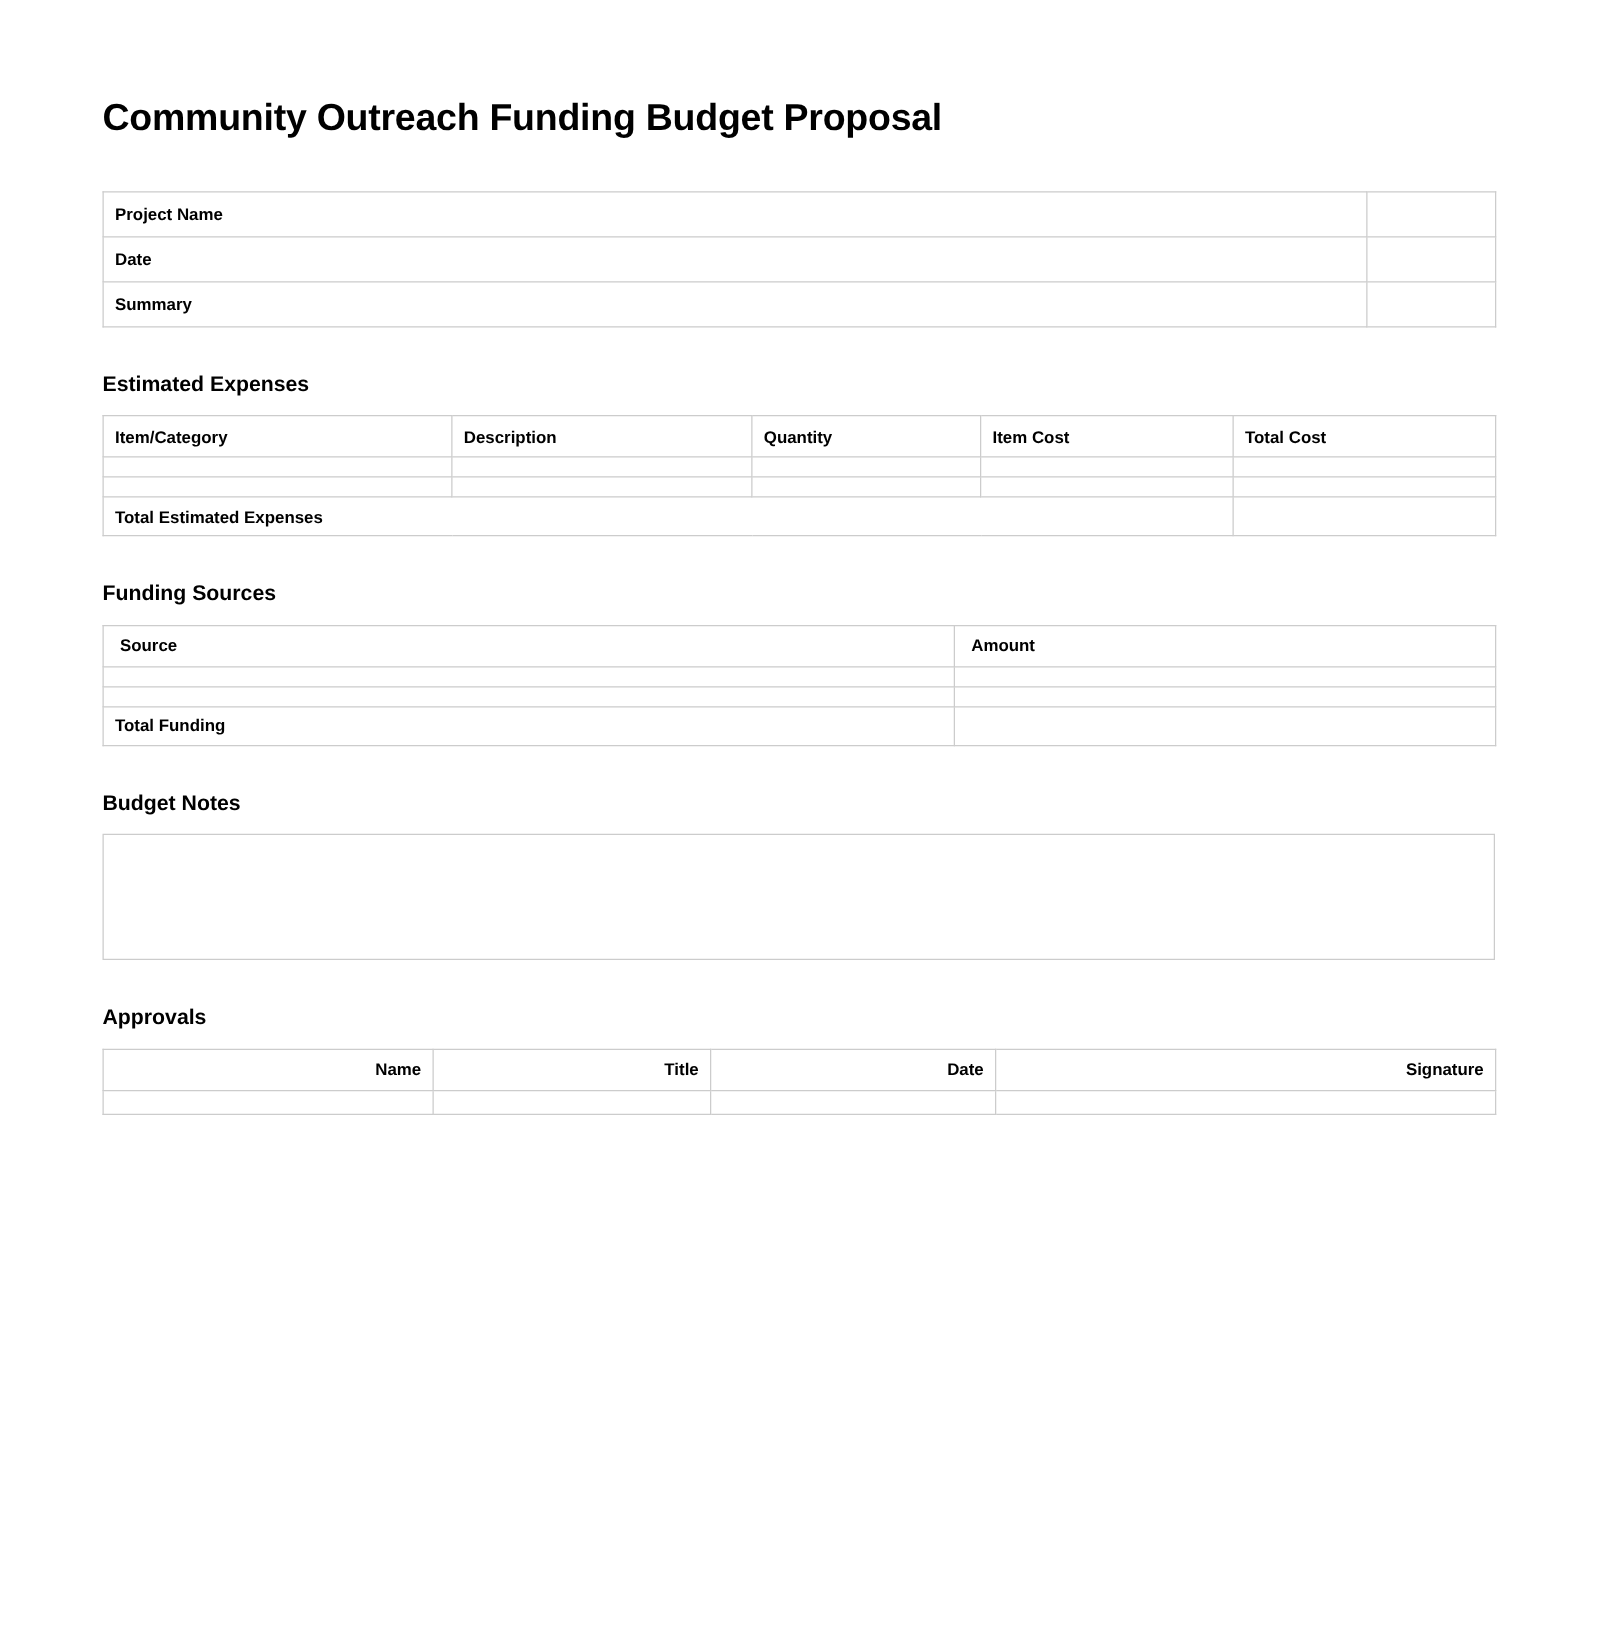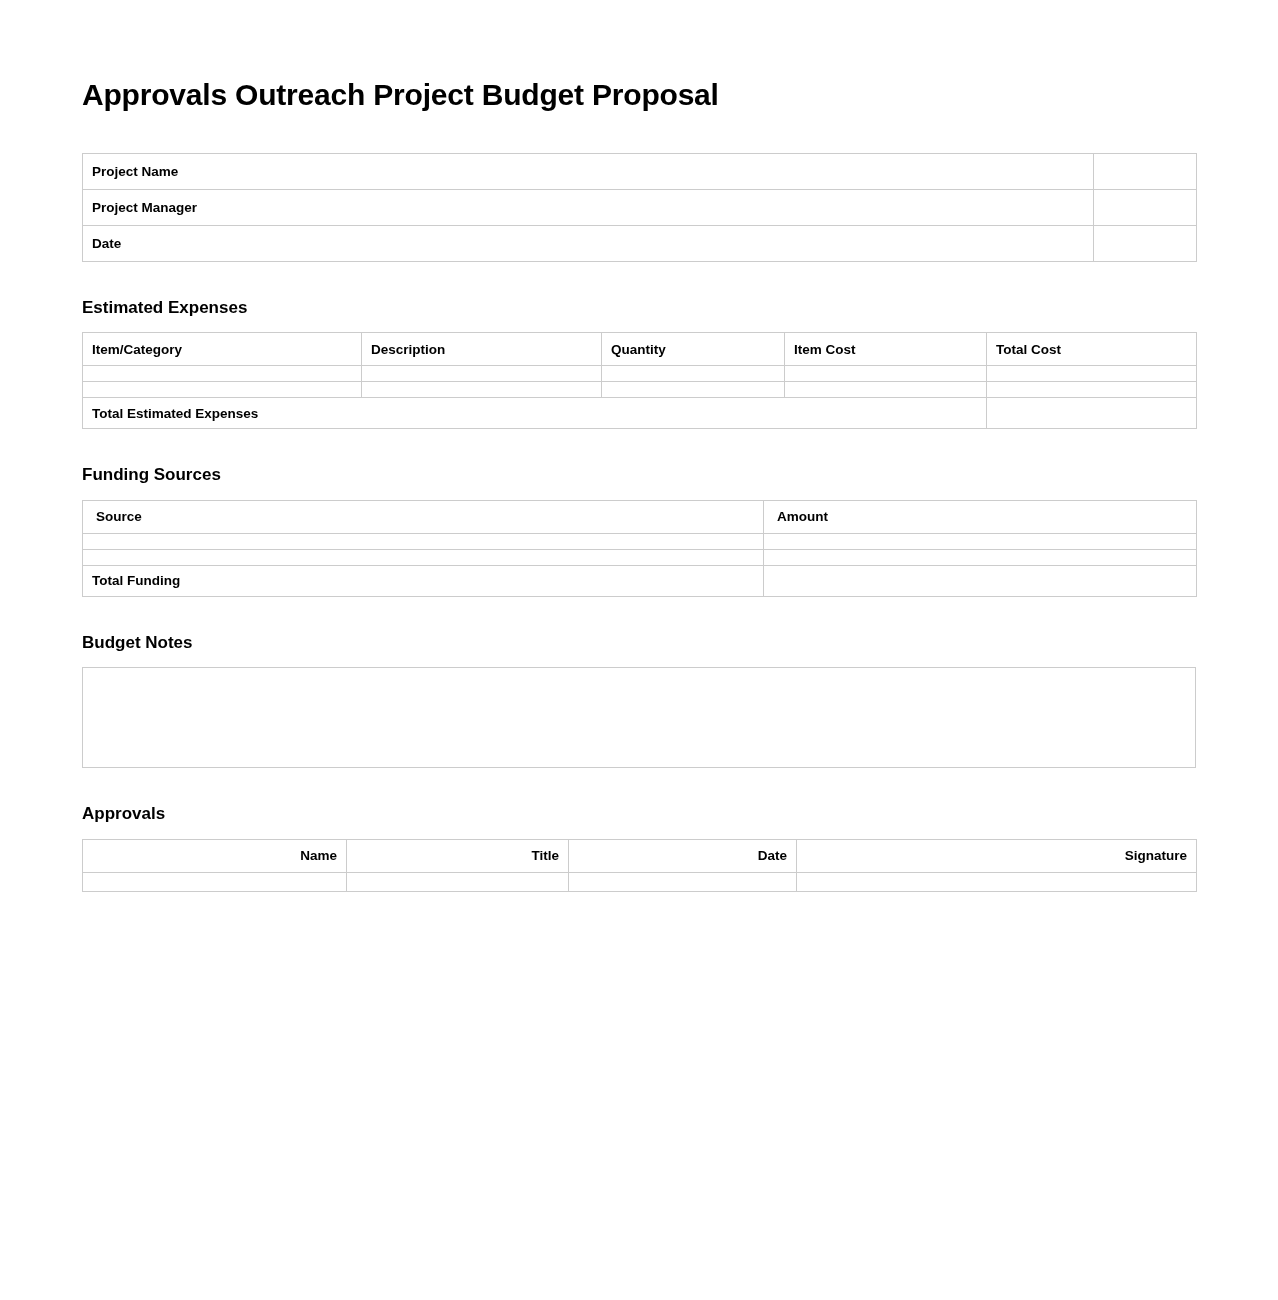--- a/index.html
+++ b/index.html
@@ -91,39 +91,39 @@
   .tbl-approvals .a1 { width: 264px; }
   .tbl-approvals .a2 { width: 222px; }
   .tbl-approvals .a3 { width: 228px; }
   .tbl-approvals .a4 { width: 400px; }
 </style>
 </head>
 <body>
 
 <div class="page">
 
-  <h1 class="doc-title">Approvals Outreach Project Budget Proposal</h1>
+  <h1 class="doc-title">Community Outreach Funding Budget Proposal</h1>
 
   <div class="section">
     <table class="tbl-overview">
       <colgroup>
           <col class="col-label">
           <col class="col-value">
         </colgroup>
       <tbody>
         <tr>
           <td class="lbl">Project Name</td>
           <td></td>
         </tr>
         <tr>
-          <td class="lbl">Project Manager</td>
+          <td class="lbl">Date</td>
           <td></td>
         </tr>
         <tr>
-          <td class="lbl">Date</td>
+          <td class="lbl">Summary</td>
           <td></td>
         </tr>
       </tbody>
     </table>
   </div>
 
   <div class="section">
     <h2 class="section-heading">Estimated Expenses</h2>
     <table class="tbl-expenses">
       <colgroup>

